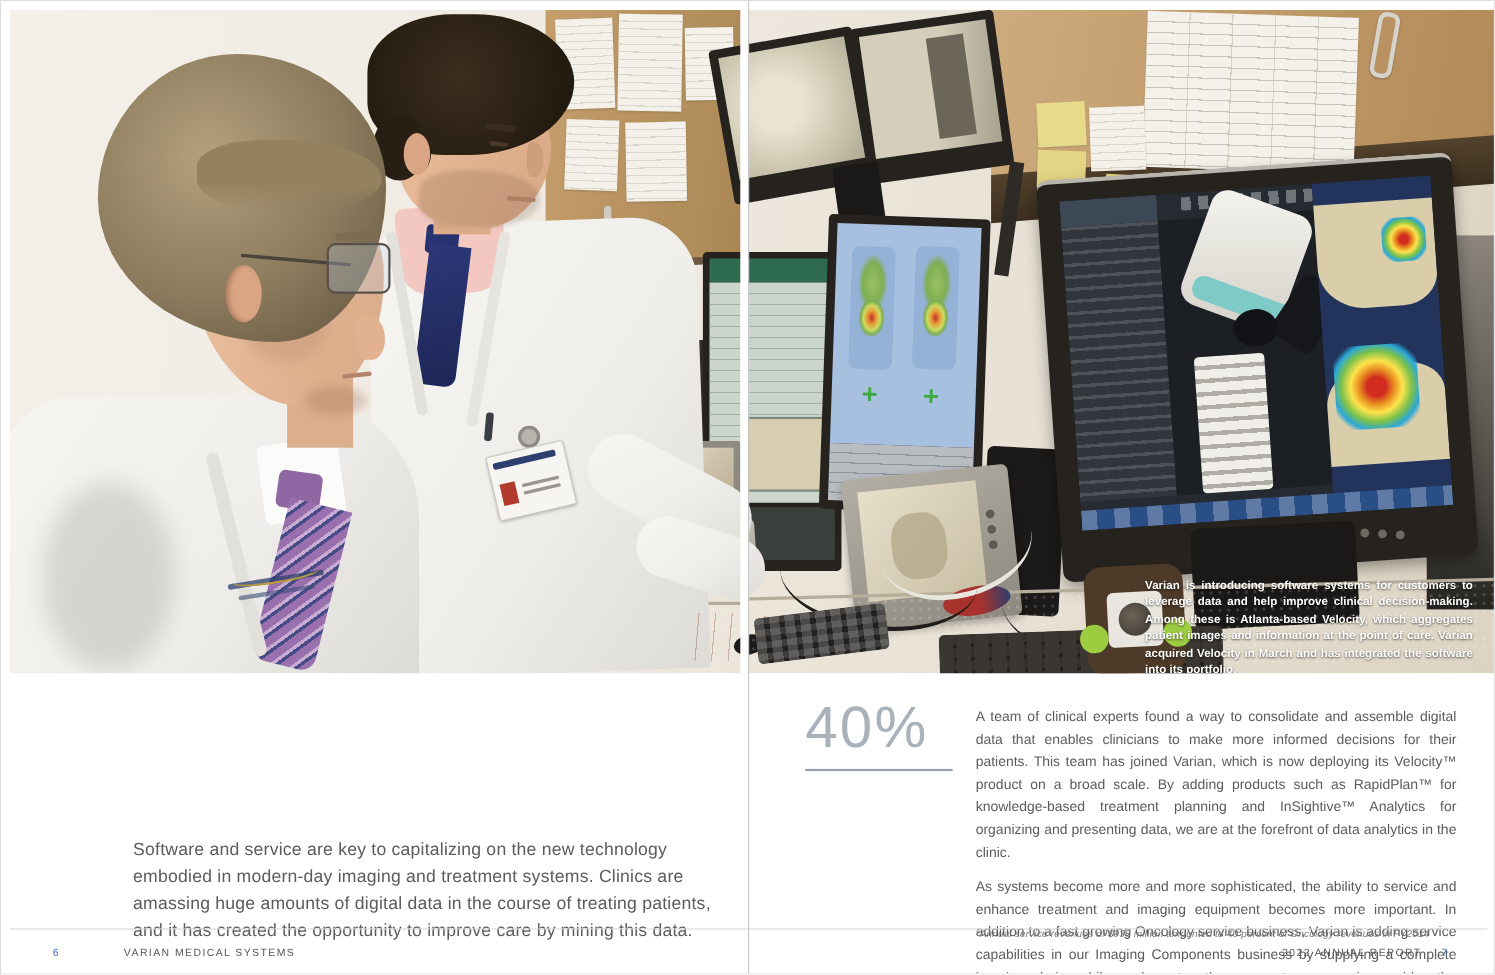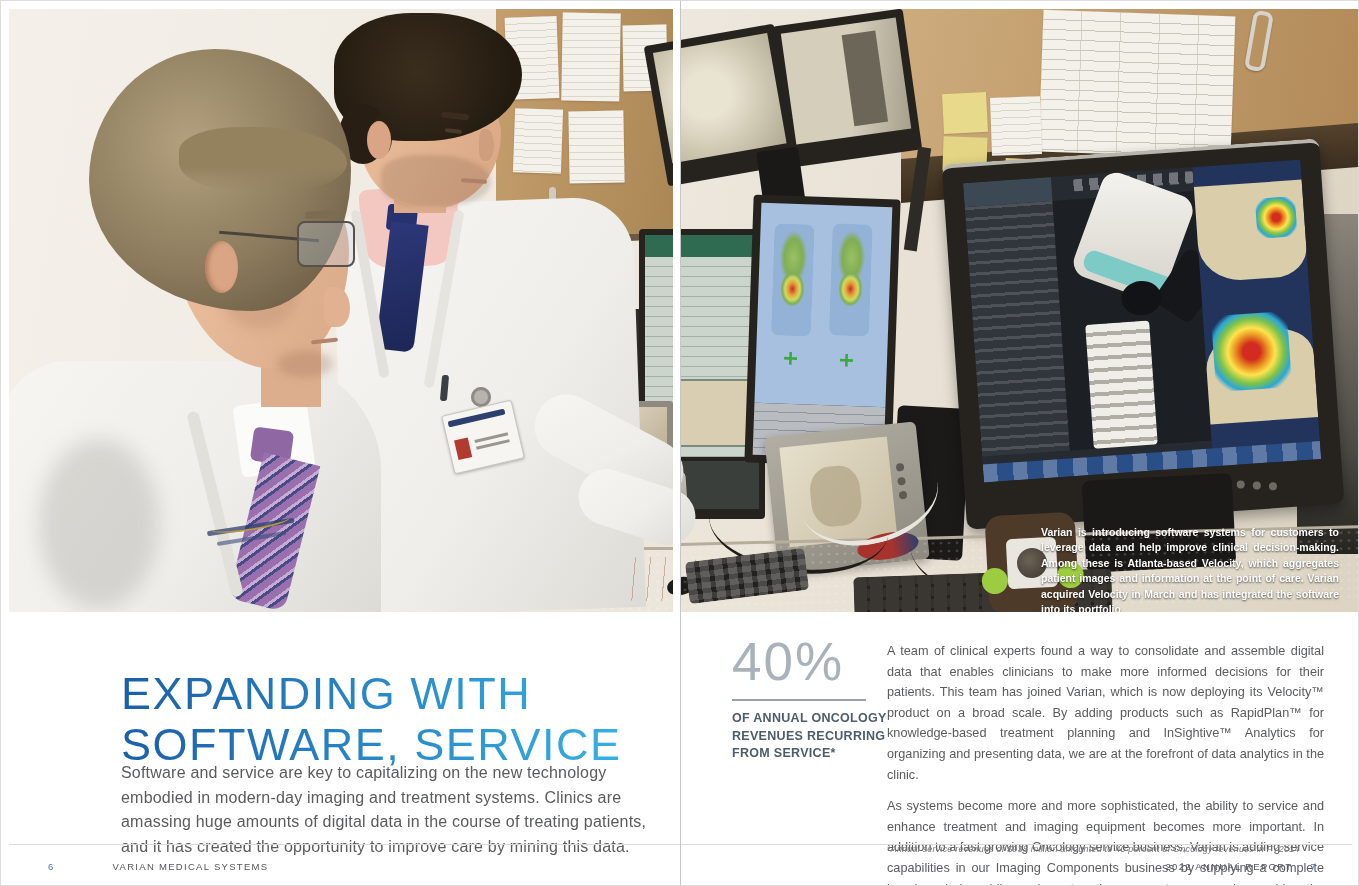--- a/index.html
+++ b/index.html
@@ -208,27 +208,25 @@
       </div>
     </div>
 
     <div class="caption">Varian is introducing software systems for customers to leverage data and help improve clinical decision-making. Among these is Atlanta-based Velocity, which aggregates patient images and information at the point of care. Varian acquired Velocity in March and has integrated the software into its portfolio.</div>
 
     <div class="gutter"></div>
   </div>
 
   <div class="seam"></div>
 
-  <h1 class="headline"><span>EXPANDING WITH</span><br><span>SOFTWARE, SERVICE</span></h1>
   <p class="intro">Software and service are key to capitalizing on the new technology embodied in modern-day imaging and treatment systems. Clinics are amassing huge amounts of digital data in the course of treating patients, and it has created the opportunity to improve care by mining this data.</p>
 
   <div class="stat">
     <div class="stat-value">40%</div>
     <div class="stat-rule"></div>
-    <div class="stat-label">OF ANNUAL ONCOLOGY REVENUES RECURRING FROM SERVICE*</div>
   </div>
   <div class="bodycol">
     <p>A team of clinical experts found a way to consolidate and assemble digital data that enables clinicians to make more informed decisions for their patients. This team has joined Varian, which is now deploying its Velocity™ product on a broad scale. By adding products such as RapidPlan™ for knowledge-based treatment planning and InSightive™ Analytics for organizing and presenting data, we are at the forefront of data analytics in the clinic.</p>
     <p>As systems become more and more sophisticated, the ability to service and enhance treatment and imaging equipment becomes more important. In addition to a fast growing Oncology service business, Varian is adding service capabilities in our Imaging Components business by supplying a complete imaging chain, while each proton therapy center we equip provides the opportunity for additional annual maintenance contracts.</p>
   </div>
   <div class="footnote">*Annual service revenues of $938 million amounted to 40 percent of Oncology revenues in FY2014</div>
 
   <div class="footer-rule"></div>
   <div class="footer-left"><span class="num">6</span><span>VARIAN MEDICAL SYSTEMS</span></div>
   <div class="footer-right"><span>2022 ANNUAL REPORT</span><span class="num">7</span></div>

